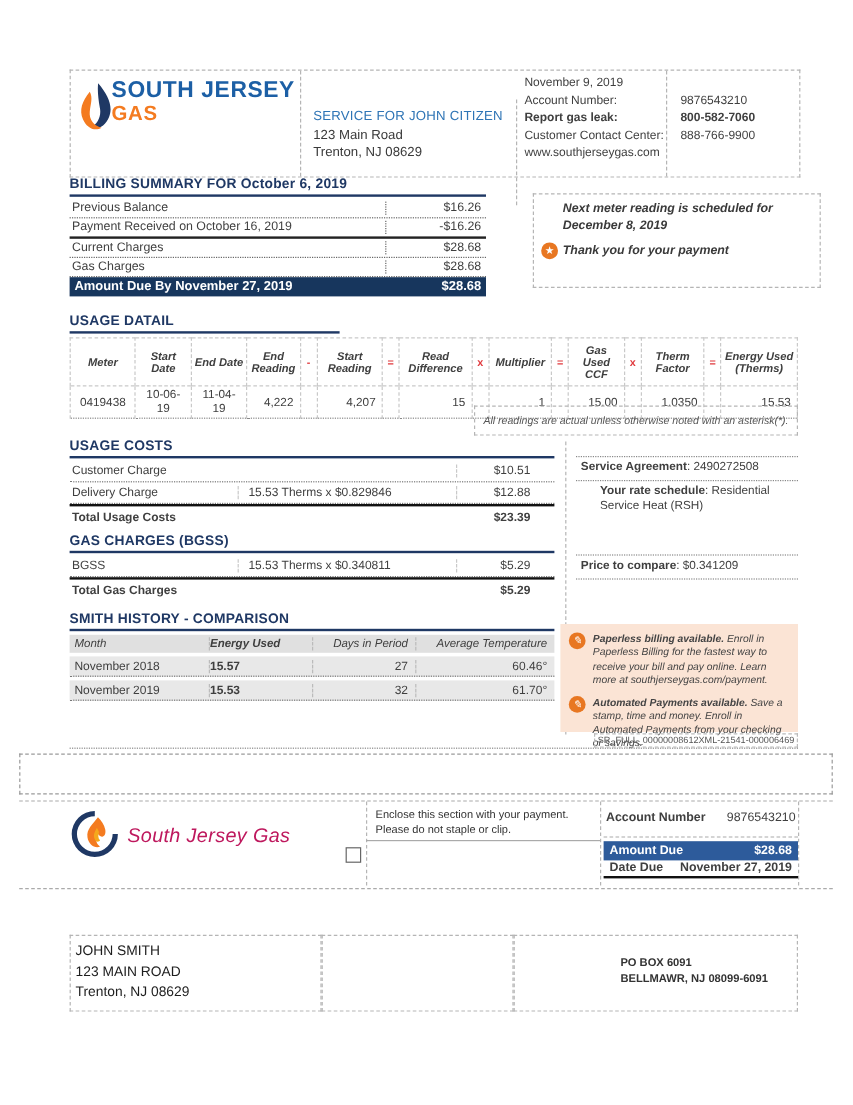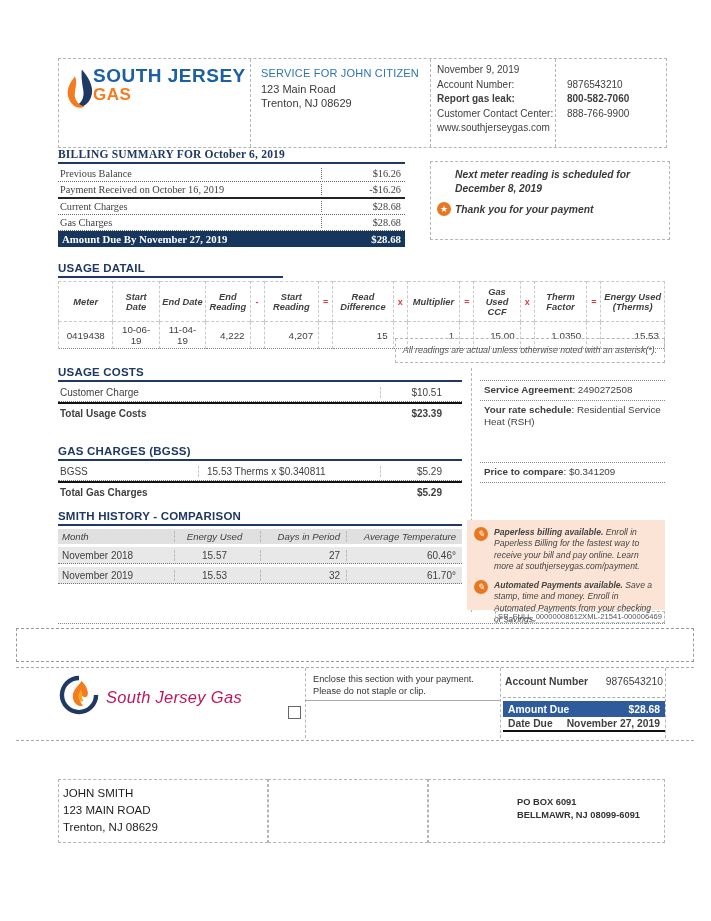--- a/index.html
+++ b/index.html
@@ -6,42 +6,42 @@
   .page{position:relative;width:711px;height:921px;background:#fff;overflow:hidden;
         font-family:"Liberation Sans",sans-serif;color:#3f3f3f;font-size:10.5px;}
   .abs{position:absolute;}
   .dashed{border:1px dashed #b5b5b5;}
   .sec-title{font-weight:bold;color:#1f3864;font-size:11.5px;letter-spacing:.2px;
              border-bottom:2px solid #1f3864;padding-bottom:2px;}
   
   .hdr{left:58px;top:58px;width:607px;height:88px;border:1px dashed #b5b5b5;}
   .hdr-cell{position:absolute;top:0;height:100%;box-sizing:border-box;}
   .logo-cell{left:0;width:192px;border-right:1px dashed #b5b5b5;}
-  .svc-cell{left:192px;width:180px;border-right:1px dashed #b5b5b5;padding:8px 10px;}
+  .svc-cell{left:192px;width:180px;border-right:1px dashed #b5b5b5;padding:8px 10px;margin-top:24px;}
   .info-cell{left:372px;width:235px;padding:4px 0 0 6px;}
   .logo-l1{position:absolute;left:34px;top:6px;font-size:19px;font-weight:bold;color:#1c5fa5;letter-spacing:.5px;}
   .logo-l2{position:absolute;left:34px;top:26px;font-size:17px;font-weight:bold;color:#f47b20;letter-spacing:.5px;}
   .svc-title{color:#2e74b5;font-size:11px;letter-spacing:.2px;}
   .svc-line{margin-top:4px;font-size:11px;color:#3a3a3a;}
   .info-line{display:flex;height:14.5px;line-height:14.5px;font-size:10px;}
   .info-label{width:124px;}
   .info-value{padding-left:6px;}
   .info-div{position:absolute;left:124px;top:0;height:88px;border-left:1px dashed #b5b5b5;}
   .bold{font-weight:bold;}
   
-  .bsum{left:58px;top:148px;width:347px;font-family:Liberation Serif, serif;}
+  .bsum{left:58px;top:148px;width:347px;}
   .bsr{display:flex;height:15px;align-items:center;border-bottom:1px dotted #666;font-size:10.3px;}
   .bsr .lab{flex:1;padding-left:2px;}
   .bsr .val{width:84px;border-left:1px dotted #666;text-align:right;padding-right:4px;box-sizing:border-box;}
   .bsr.solid-bottom{border-bottom:2px solid #222;}
   .amt-bar{display:flex;height:16px;align-items:center;background:#17365d;color:#fff;font-weight:bold;font-size:10.8px;}
   .amt-bar .lab{flex:1;padding-left:4px;}
   .amt-bar .val{width:84px;text-align:right;padding-right:4px;box-sizing:border-box;}
   
-  .bnotes{left:430px;top:161px;width:240px;height:79px;border:1px dashed #b5b5b5;box-sizing:border-box;}
+  .bnotes{left:444px;top:161px;width:240px;height:79px;border:1px dashed #b5b5b5;box-sizing:border-box;}
   .note-ital{position:absolute;left:24px;right:8px;font-style:italic;font-weight:bold;font-size:10.3px;line-height:1.35;color:#3a3a3a;}
   .circle-icon{position:absolute;width:14px;height:14px;border-radius:50%;background:#e87722;color:#fff;
                text-align:center;font-size:9px;line-height:14px;}
   
   .udetail{left:58px;top:262px;width:607px;}
   .ud-title{width:225px;}
   .ud-table{margin-top:3px;border-collapse:collapse;table-layout:fixed;width:607px;}
   .ud-table td{border:1px dashed #c9c9c9;box-sizing:border-box;overflow:hidden;}
   .ud-head td{font-size:9.3px;font-style:italic;font-weight:bold;text-align:center;vertical-align:middle;
               height:40px;padding:1px 2px;border-bottom:1px dotted #555;color:#3f3f3f;}
@@ -56,27 +56,27 @@
   .crow{display:flex;height:17px;align-items:center;border-bottom:1px dotted #777;font-size:10px;}
   .crow .c1{width:140px;padding-left:2px;box-sizing:border-box;}
   .crow .c2{flex:1;border-left:1px dashed #c9c9c9;padding-left:8px;}
   .crow .c3{width:82px;border-left:1px dashed #c9c9c9;text-align:right;padding-right:20px;box-sizing:border-box;}
   .trow{display:flex;height:18px;align-items:center;border-top:2px solid #111;font-weight:bold;font-size:10px;}
   .trow .c1{flex:1;padding-left:2px;}
   .trow .c3{width:82px;text-align:right;padding-right:20px;box-sizing:border-box;}
   
   .rinfo{left:480px;width:185px;font-size:9.8px;}
   .rinfo-row{border-top:1px dotted #888;border-bottom:1px dotted #888;padding:3px 0 3px 4px;line-height:1.3;}
-  .rinfo-row + .rinfo-row{border-top:none;}
+  .rinfo-row + .rinfo-row{border-top:none;margin-left:16px;}
   .vline{border-left:1px dashed #b5b5b5;width:0;}
   
   .uh-head{display:flex;height:15px;align-items:center;background:#e0e0e0;font-style:italic;font-size:9.6px;margin-top:3px;}
   .uh-row{display:flex;height:16px;align-items:center;background:#e8e8e8;border-bottom:1px dotted #777;margin-top:3px;font-size:10px;}
   .uh-c1{flex:1;padding-left:4px;}
-  .uh-c2{width:86px;text-align:center;padding-right:6px;border-left:1px dashed #bbb;box-sizing:border-box;}
+  .uh-c2{width:86px;text-align:left;padding-right:6px;border-left:1px dashed #bbb;box-sizing:border-box;font-weight:bold;}
   .uh-c3{width:86px;text-align:right;padding-right:6px;border-left:1px dashed #bbb;box-sizing:border-box;}
   .uh-c4{width:116px;text-align:right;padding-right:6px;border-left:1px dashed #bbb;box-sizing:border-box;}
   
   .promo{left:467px;top:520px;width:198px;height:90px;background:#fbe4d5;box-sizing:border-box;padding:7px 8px 2px 27px;}
   .promo-item{position:relative;margin-bottom:7px;font-style:italic;font-size:8.6px;line-height:1.33;color:#444;}
   .promo-item .pi{position:absolute;left:-20px;top:0;}
   .promo-title{font-weight:bold;}
   .srcode{left:495px;top:611px;width:170px;height:12px;border:1px dashed #bbb;box-sizing:border-box;
           font-size:7.6px;color:#555;text-align:center;line-height:10px;}
   .hline-dot{border-top:1px dotted #888;height:0;}
@@ -235,20 +235,25 @@
   <div class="abs ud-note">All readings are actual unless otherwise noted with an asterisk(*).</div>
 
   <div class="abs ctable" style="left:58px;top:366px">
     <div class="sec-title">USAGE COSTS</div>
     <div style="margin-top:2px">
       <div class="crow">
         <span class="c1">Customer Charge</span>
         <span class="c2"></span>
         <span class="c3">$10.51</span>
       </div>
+      <div class="crow">
+        <span class="c1">Delivery Charge</span>
+        <span class="c2">15.53 Therms x $0.829846</span>
+        <span class="c3">$12.88</span>
+      </div>
       <div class="trow">
         <span class="c1">Total Usage Costs</span>
         <span class="c3">$23.39</span>
       </div>
     </div>
   </div>
 
   <div class="abs vline" style="left:471px;top:368px;height:244px"></div>
 
   <div class="abs rinfo" style="top:380px">

